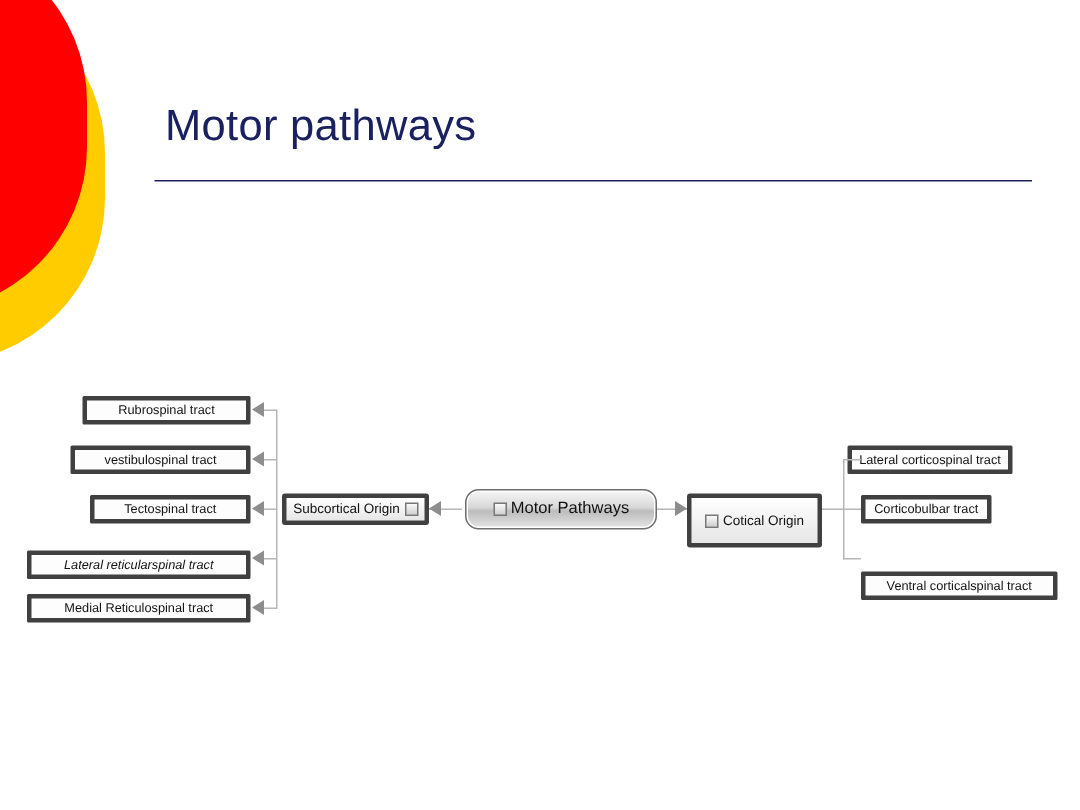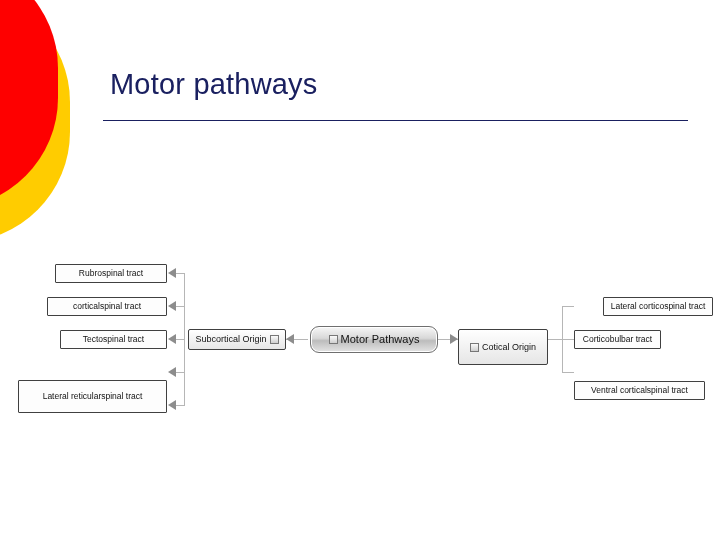--- a/index.html
+++ b/index.html
@@ -59,21 +59,21 @@
     position: absolute;
     left: 0;
     top: 250px;
     width: 720px;
     height: 180px;
   }
 
   .node {
     position: absolute;
     box-sizing: border-box;
-    border: 1px solid #404040;
+    border: 3px solid #404040;
     background: #fdfdfd;
     color: #111111;
     font-size: 8.5px;
     line-height: 1;
     display: flex;
     align-items: center;
     justify-content: center;
     white-space: nowrap;
     border-radius: 1px;
     padding: 0 4px;
@@ -139,31 +139,34 @@
 <div class="title">Motor pathways</div>
 <div class="title-rule"></div>
 
 <div class="diagram">
 
   <div class="node" style="left:55px; top:14px; width:112px; height:19px;">
     <span>Rubrospinal tract</span>
   </div>
 
   <div class="node" style="left:47px; top:47px; width:120px; height:19px;">
-    <span>corticalspinal tract</span>
+    <span>vestibulospinal tract</span>
   </div>
 
   <div class="node" style="left:60px; top:80px; width:107px; height:19px;">
     <span>Tectospinal tract</span>
   </div>
 
-  <div class="node" style="left:18px; top:130px; width:149px; height:33px;">
+  <div class="node" style="left:18px; top:117px; width:149px; height:19px;font-style:italic;">
     <span>Lateral reticularspinal tract</span>
   </div>
 
+  <div class="node" style="left:18px; top:146px; width:149px; height:19px;">
+    <span>Medial Reticulospinal tract</span>
+  </div>
 
   <div class="vline" style="left:184px; top:23px; height:133px;"></div>
 
   <div class="hline" style="left:176px; top:23px; width:8px;"></div>
   <div class="arrow left" style="left:168px; top:18px;"></div>
 
   <div class="hline" style="left:176px; top:56px; width:8px;"></div>
   <div class="arrow left" style="left:168px; top:51px;"></div>
 
   <div class="hline" style="left:176px; top:89px; width:8px;"></div>
@@ -189,21 +192,21 @@
   </div>
 
   <div class="hline" style="left:438px; top:89px; width:20px;"></div>
   <div class="arrow right" style="left:450px; top:84px;"></div>
 
   <div class="node origin" style="left:458px; top:79px; width:90px; height:36px;">
     <span class="node-badge"></span>
     <span>Cotical Origin</span>
   </div>
 
-  <div class="node" style="left:603px; top:47px; width:110px; height:19px;">
+  <div class="node" style="left:565px; top:47px; width:110px; height:19px;">
     <span>Lateral corticospinal tract</span>
   </div>
 
   <div class="node" style="left:574px; top:80px; width:87px; height:19px;">
     <span>Corticobulbar tract</span>
   </div>
 
   <div class="node" style="left:574px; top:113px; width:131px; height:19px;margin-top:18px;">
     <span>Ventral corticalspinal tract</span>
   </div>

